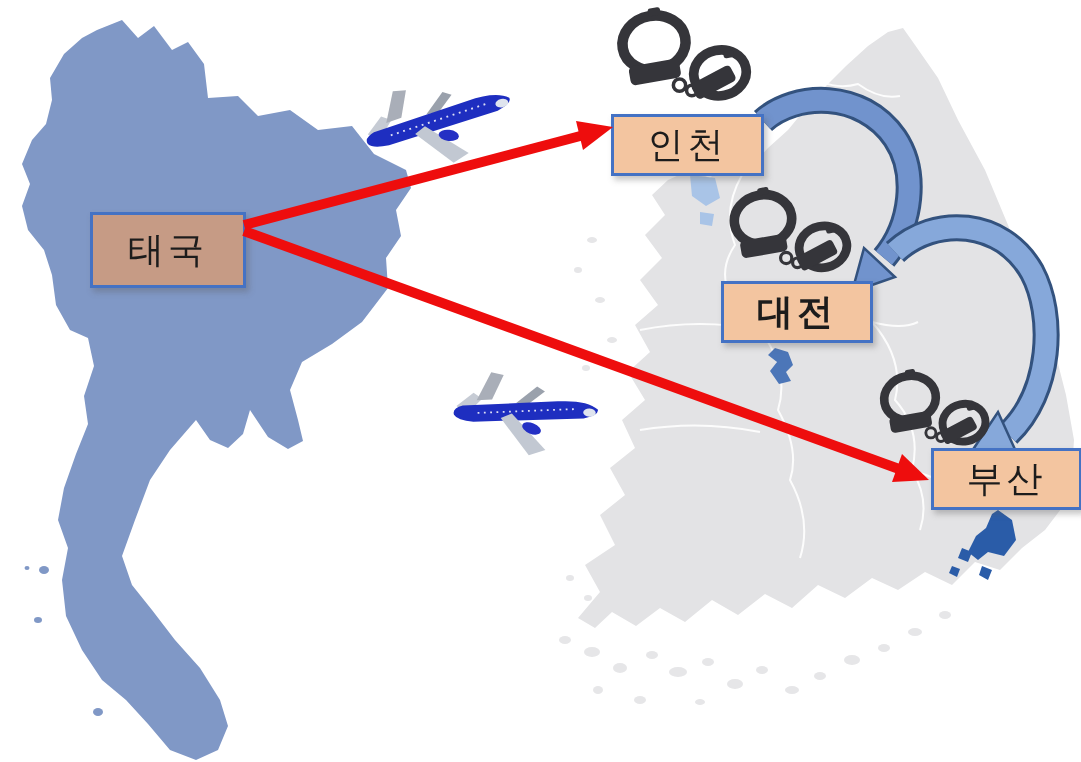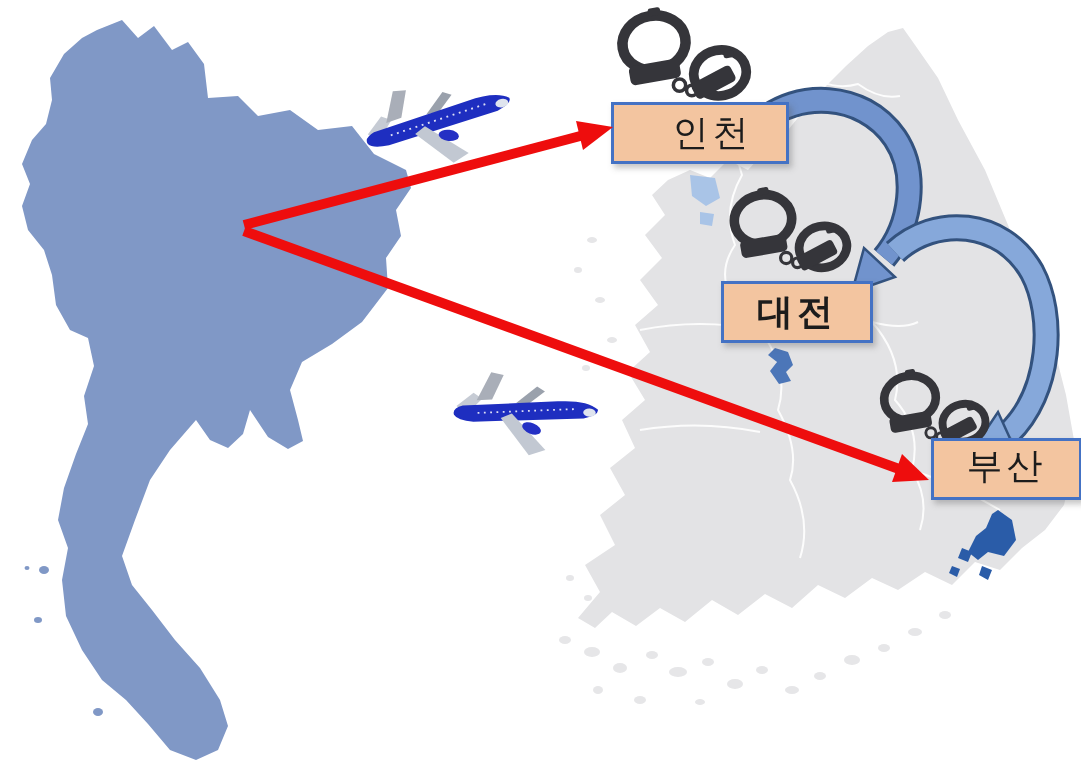--- a/index.html
+++ b/index.html
@@ -8,23 +8,23 @@
     font-family:"DejaVu Sans","Liberation Sans",sans-serif;
   }
   .layer{position:absolute;left:0;top:0;width:1081px;height:762px;}
   .label-box{
     position:absolute;display:flex;align-items:center;justify-content:center;
     border:3px solid #4472C4;color:#1c1c1c;letter-spacing:4px;
     box-shadow:3px 4px 6px rgba(90,90,90,.35);
     font-size:36px;line-height:1;
   }
   .label-origin{left:90px;top:212px;width:150px;height:70px;background:#C69B85;}
-  .label-incheon{left:611px;top:102px;width:147px;height:56px;background:#F3C5A0;padding-left:25px;}
+  .label-incheon{left:611px;top:114px;width:147px;height:56px;background:#F3C5A0;}
   .label-daejeon{left:721px;top:281px;width:146px;height:56px;background:#F3C5A0;font-weight:bold;}
-  .label-busan{left:931px;top:438px;width:145px;height:56px;background:#F3C5A0;font-family:Liberation Mono, monospace;}
+  .label-busan{left:931px;top:448px;width:145px;height:56px;background:#F3C5A0;}
   svg{display:block;}
   .noevents{pointer-events:none;}
 </style>
 </head>
 <body>
 
 <div class="stage">
 
   <svg class="layer" viewBox="0 0 1081 762" aria-hidden="true">
     <defs>
@@ -143,20 +143,23 @@
     </g>
 
     <use href="#handcuffs" transform="translate(610,6) scale(0.88)"></use>
     <use href="#handcuffs" transform="translate(723,186) scale(0.80)"></use>
     <use href="#handcuffs" transform="translate(874,368) scale(0.72)"></use>
 
     <use href="#plane" transform="translate(352,96) rotate(-12) scale(0.93)"></use>
     <use href="#plane" transform="translate(452,366) rotate(4) scale(0.9)"></use>
   </svg>
 
+  <div class="label-box label-origin">
+    <span>태국</span>
+  </div>
   <div class="label-box label-incheon">
     <span>인천</span>
   </div>
   <div class="label-box label-daejeon">
     <span>대전</span>
   </div>
   <div class="label-box label-busan">
     <span>부산</span>
   </div>
 

